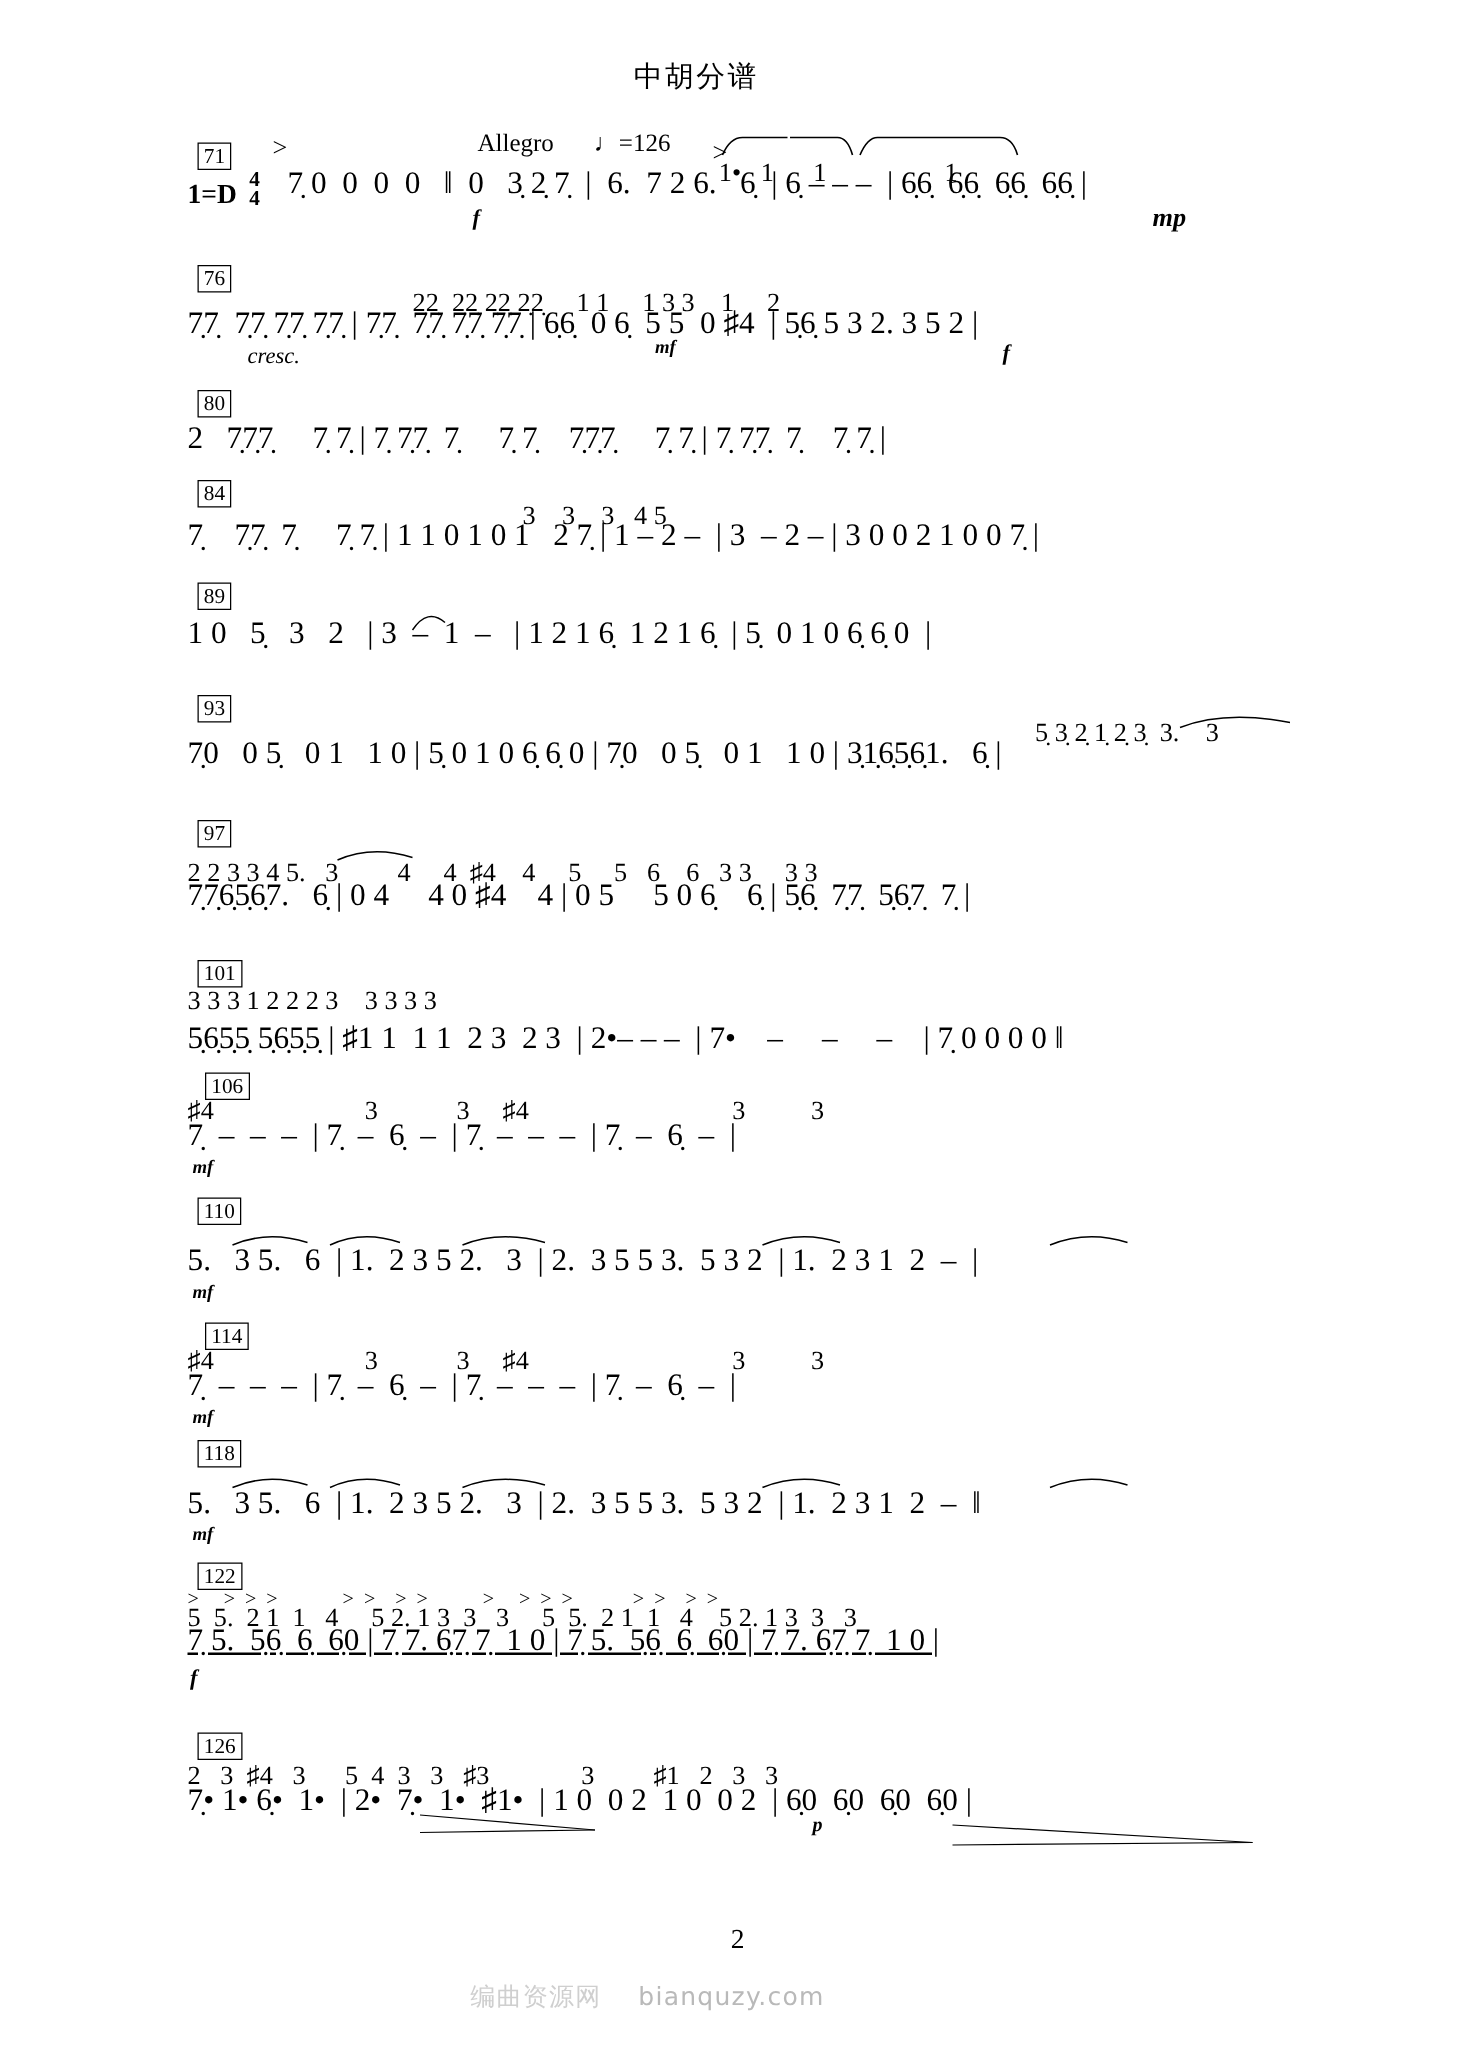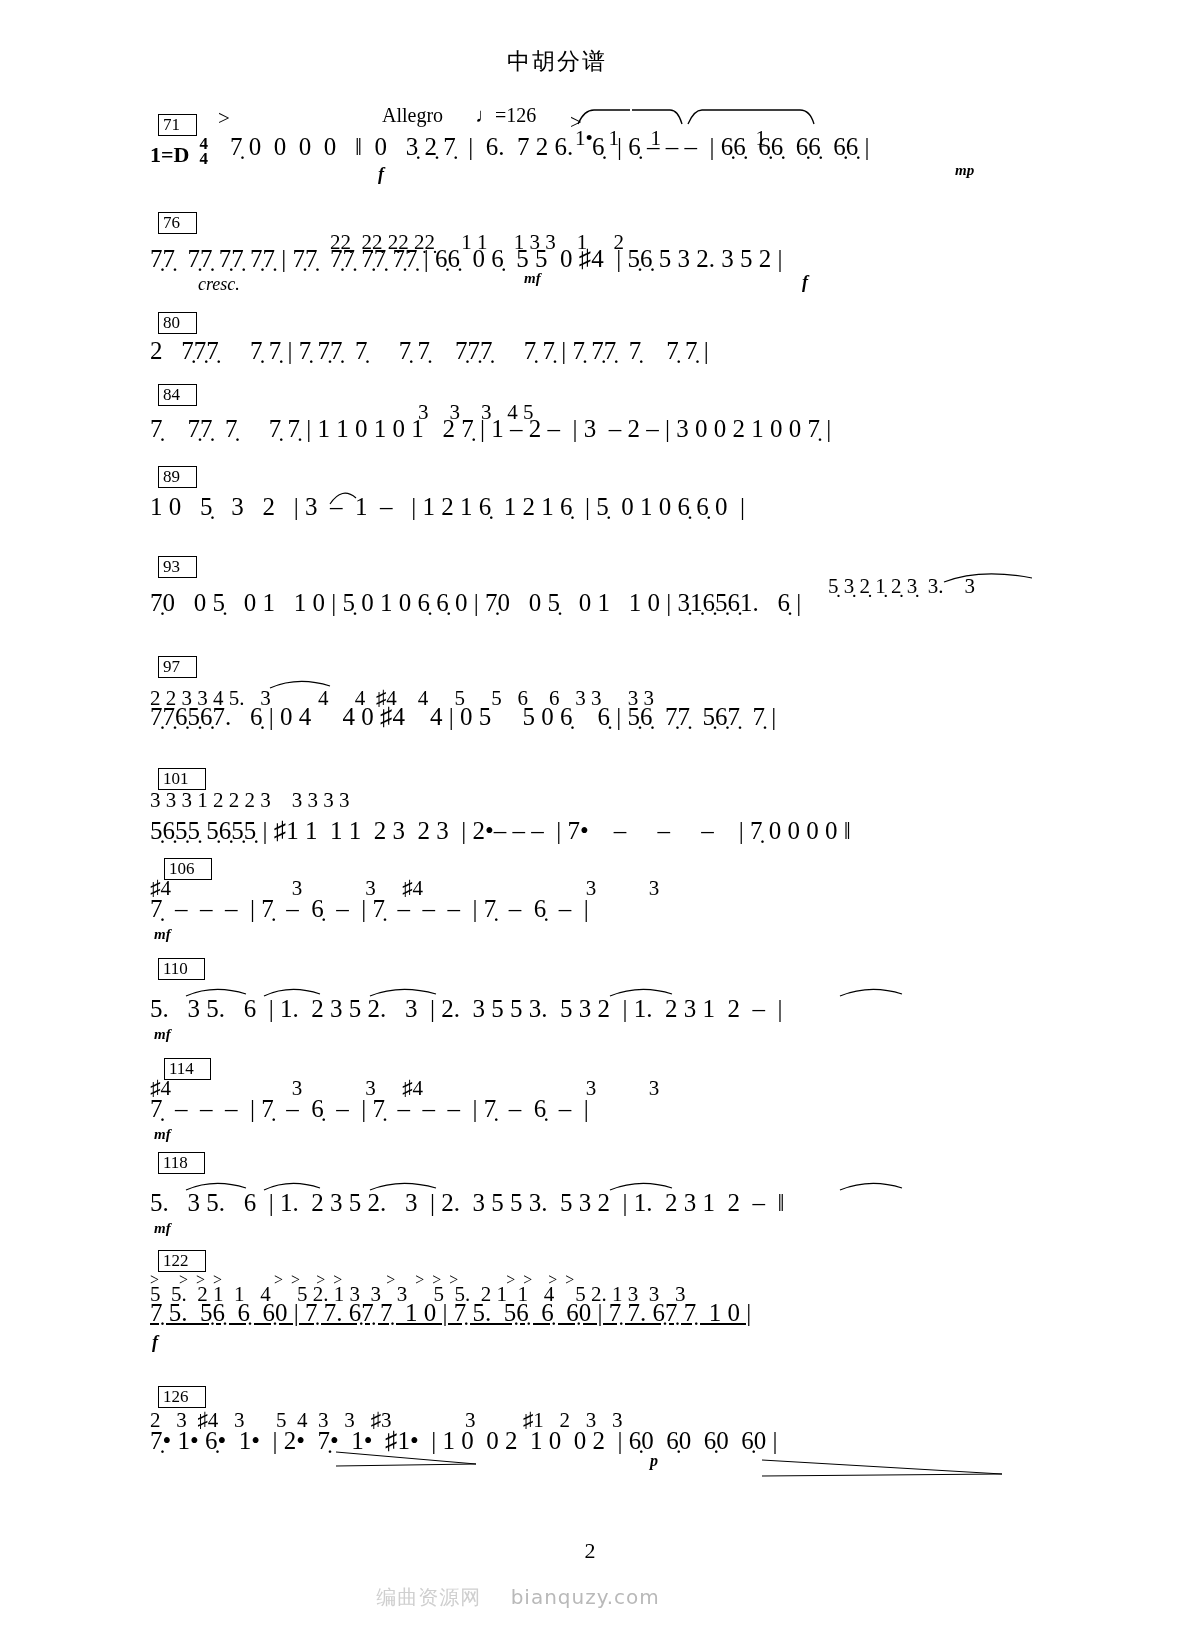--- a/index.html
+++ b/index.html
@@ -22,21 +22,21 @@
 
   
   .system{position:absolute;left:150px;width:900px;}
 
   .measure-num{
     position:absolute;
     border:1.4px solid #000;
     font-family:"Liberation Serif", serif;
     font-size:17px;
     line-height:17px;
-    padding:1px 16px 2px 4px;
+    padding:1px 4px 2px 4px;
     background:#fff;
   }
 
   .row{
     position:absolute;
     white-space:nowrap;
     font-family:"Liberation Serif", serif;
   }
 
   .notes{
@@ -116,21 +116,21 @@
       <span class="timesig" style="margin-left:6px;">
         <span>4</span><br>
         <span>4</span>
       </span>
     </div>
 
     <div class="row notes" style="left:80px;top:34px;">
       7̣ 0 &nbsp;0 &nbsp;0 &nbsp;0 &nbsp;&nbsp;‖&nbsp; 0 &nbsp;&nbsp;3̣ 2̣ 7̣&nbsp;&nbsp;| &nbsp;6. &nbsp;7 2 6. &nbsp;&nbsp;6̣ &nbsp;| 6̣ – – – &nbsp;| 6̣6̣ &nbsp;6̣6̣ &nbsp;6̣6̣ &nbsp;6̣6̣ |
     </div>
     <div class="row dyn" style="left:228px;top:64px;">f</div>
-    <div class="row dyn" style="left:805px;top:62px;font-size:15px;text-align:center;">mp</div>
+    <div class="row dyn" style="left:772px;top:62px;font-size:21px;text-align:center;">mp</div>
   </div>
 
   <div class="system" style="top:212px;">
     <div class="measure-num" style="left:8px;top:0px;">76</div>
 
     <div class="row upper" style="left:180px;top:20px;">
       2̣2̣ &nbsp;2̣2̣ 2̣2̣ 2̣2̣ &nbsp;&nbsp;&nbsp;&nbsp;1 1 &nbsp;&nbsp;&nbsp; 1 3 3 &nbsp;&nbsp; 1 &nbsp;&nbsp;&nbsp;&nbsp;2
     </div>
 
     <div class="row notes" style="left:0px;top:34px;">

